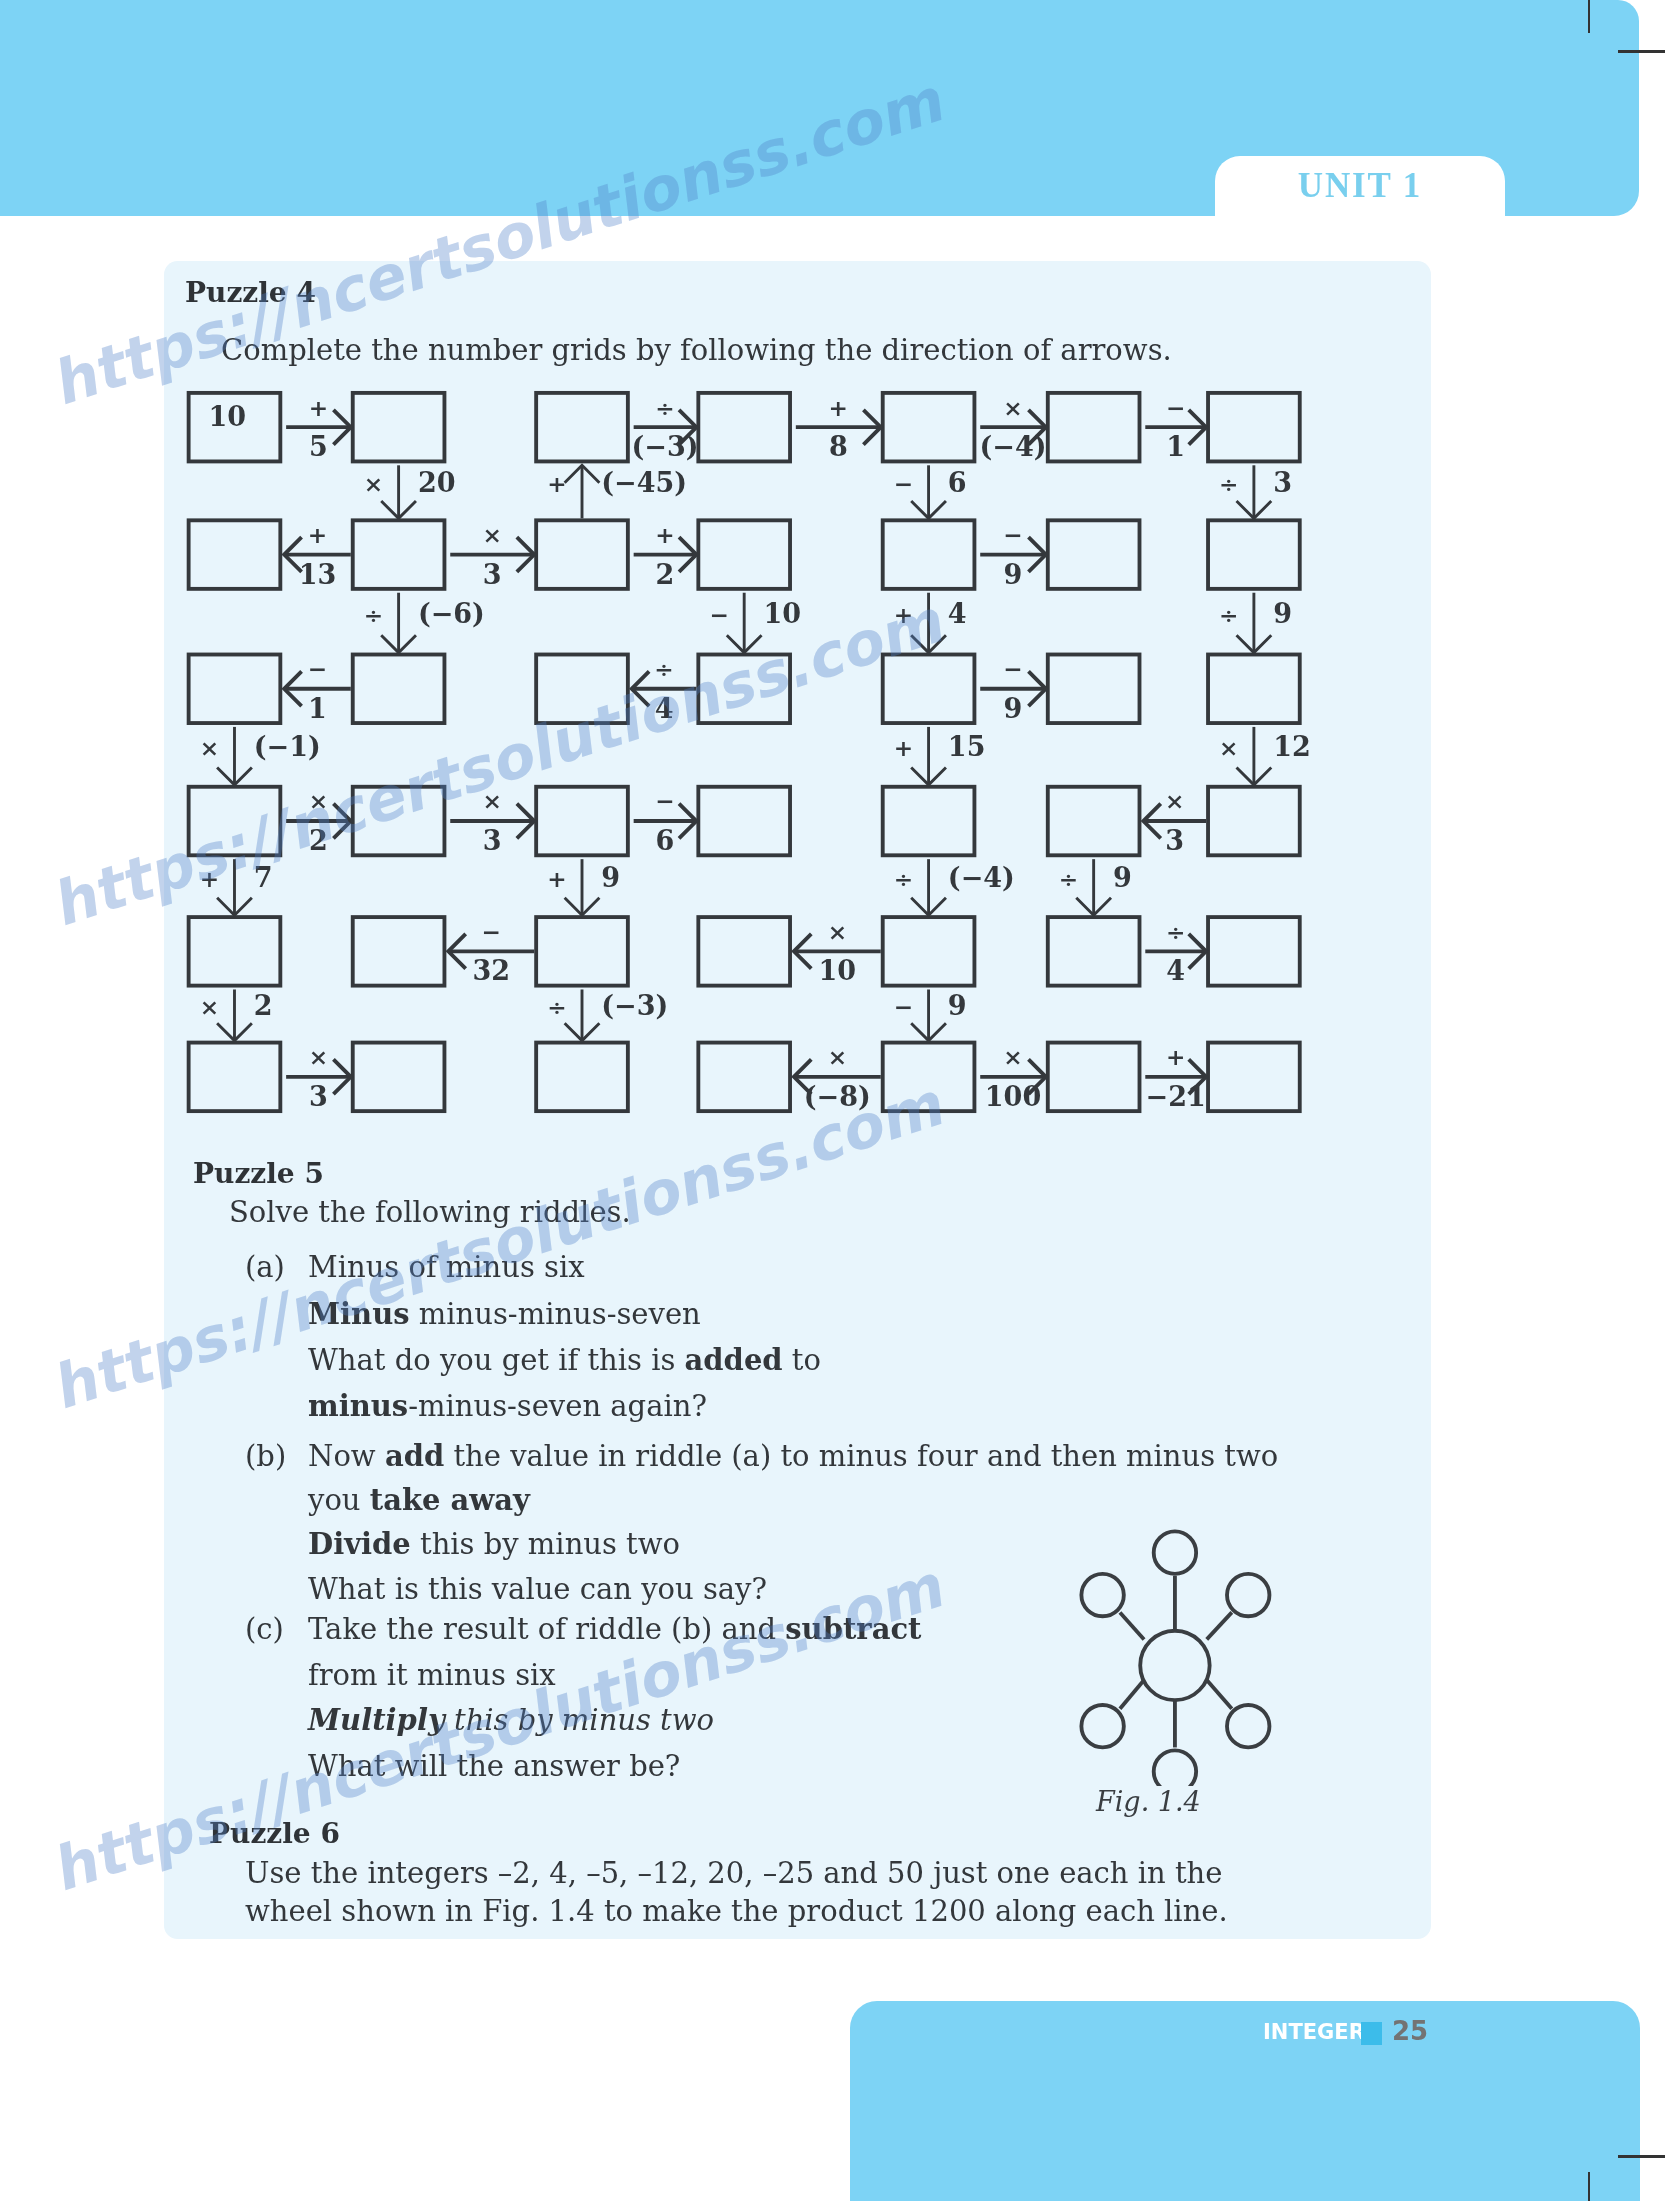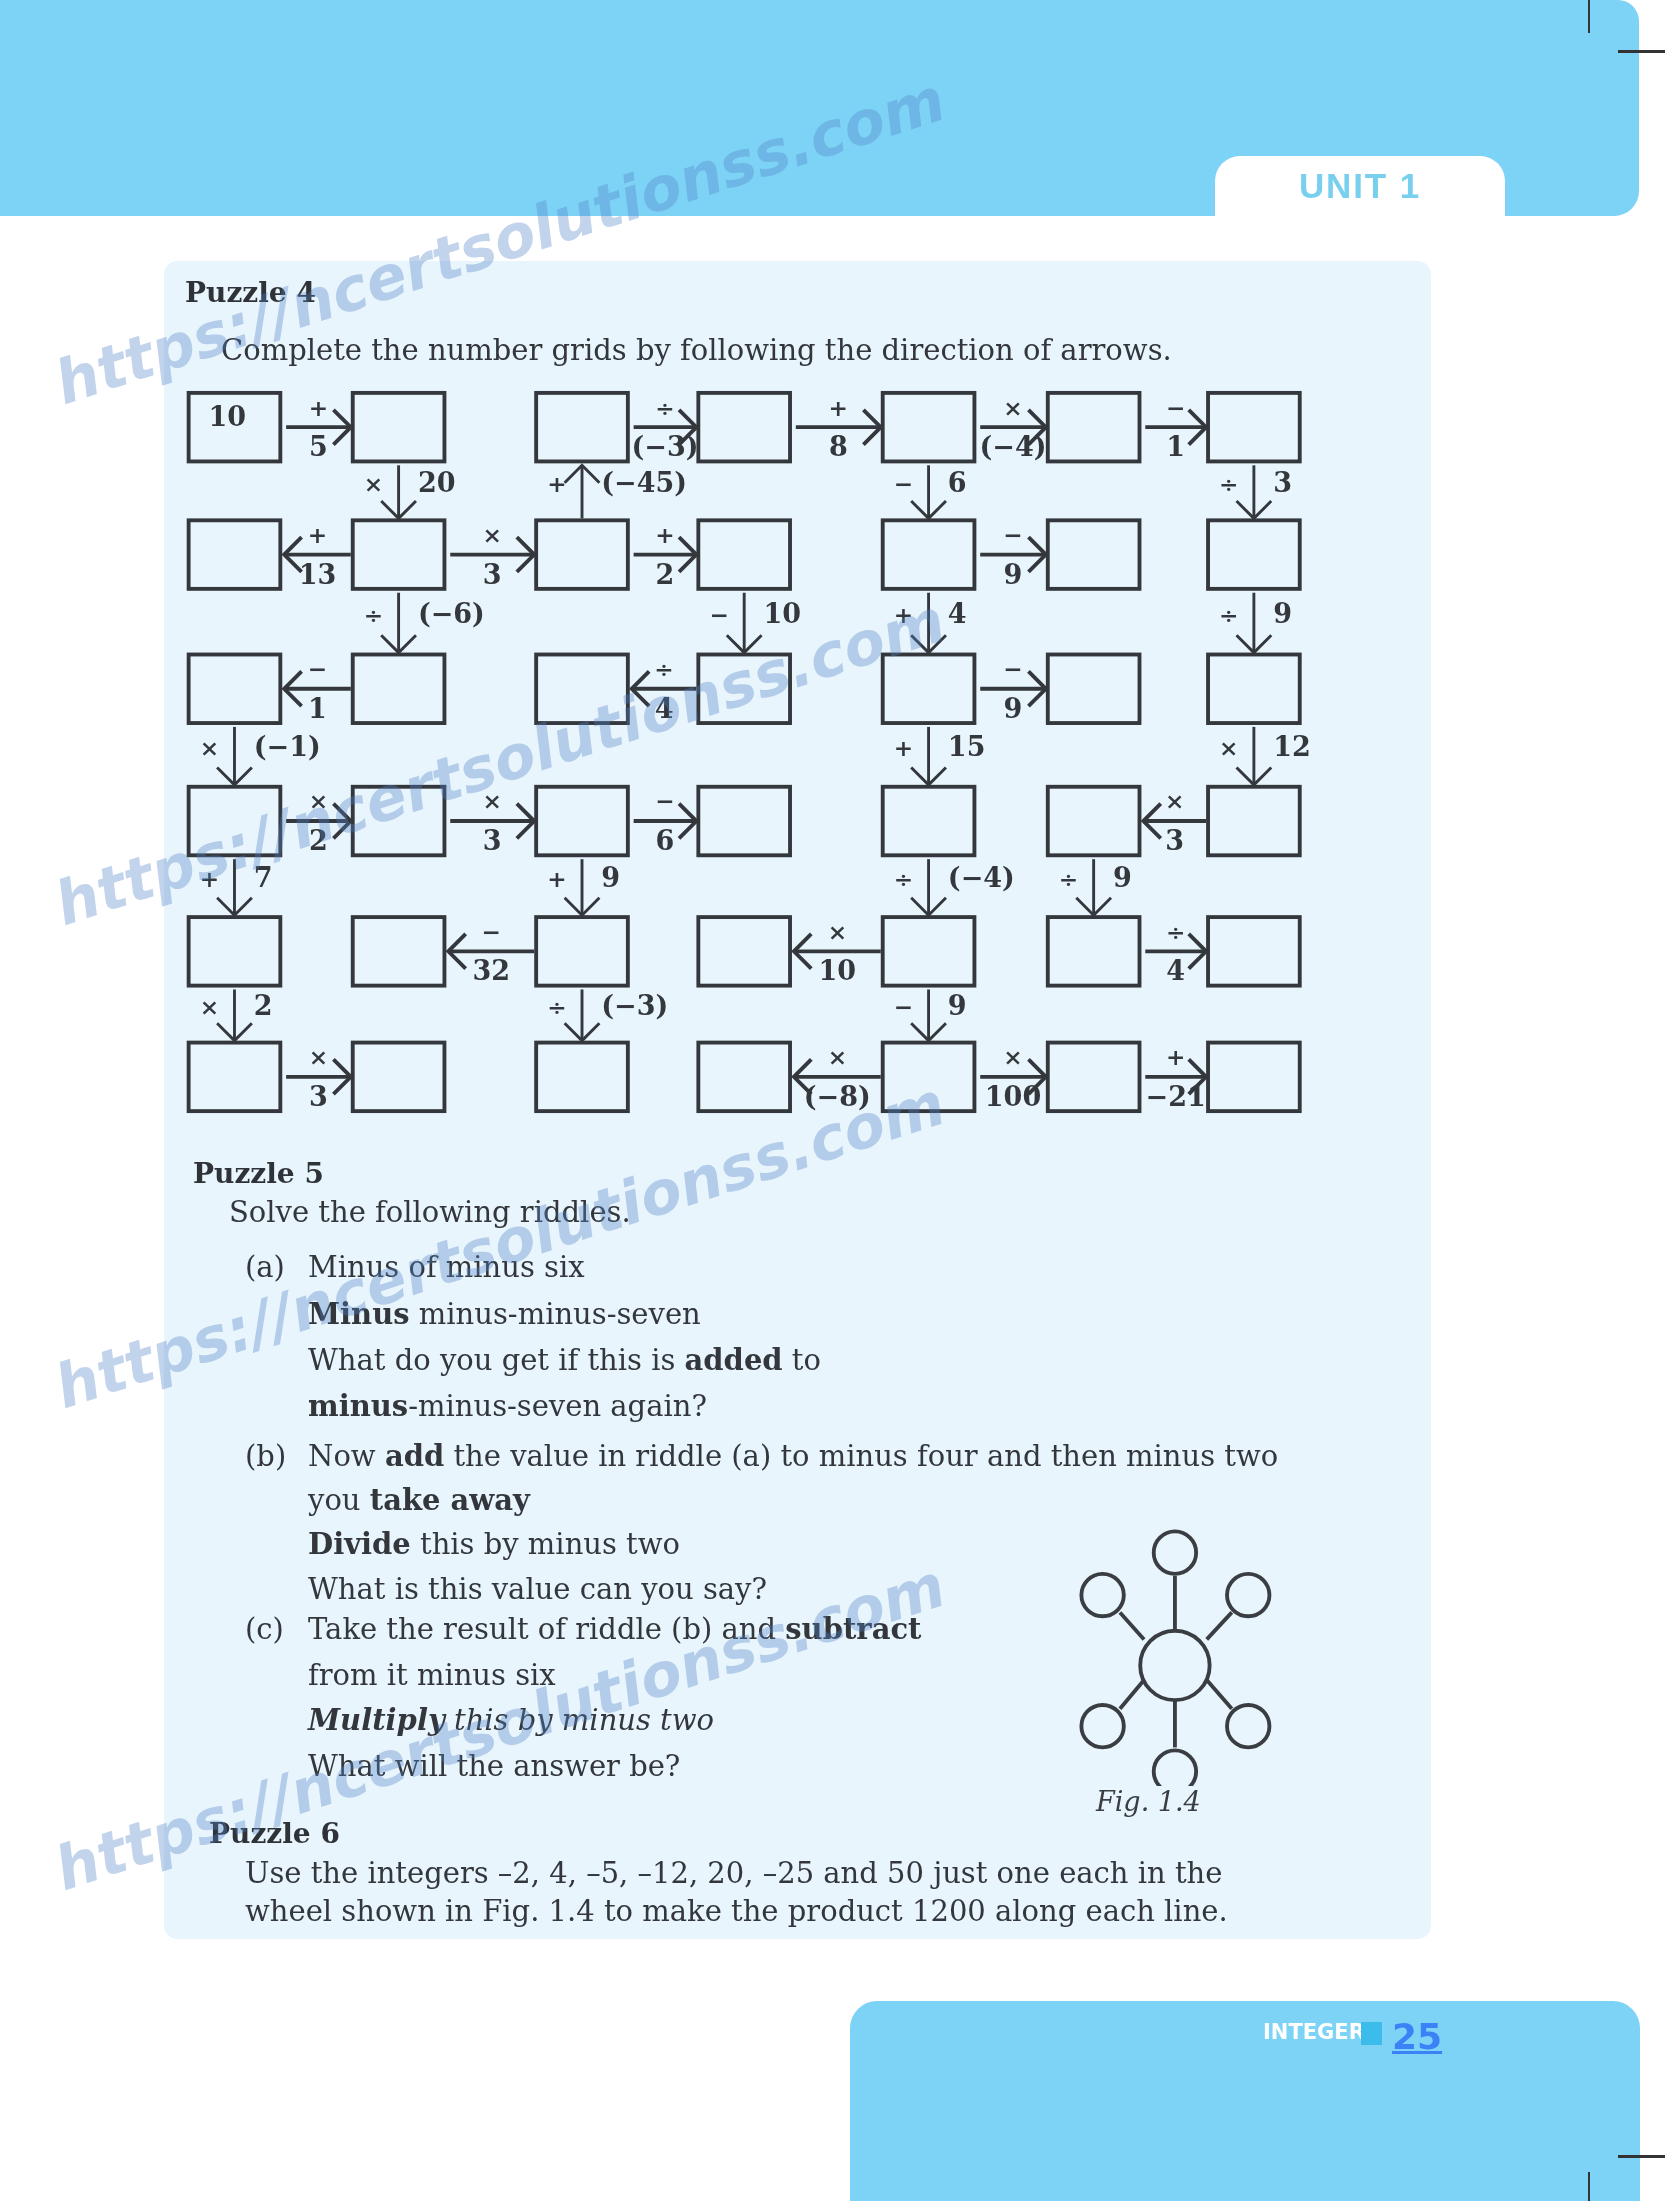--- a/index.html
+++ b/index.html
@@ -2,37 +2,37 @@
 <html><head>
 <meta charset="utf-8">
 <style>
   html, body { margin:0; padding:0; }
   body { width:1666px; height:2201px; position:relative; background:#ffffff; overflow:hidden;
          font-family:"DejaVu Serif","Liberation Serif",serif; color:#2f3337; }
   .header-band { position:absolute; left:0; top:0; width:1639px; height:216px; background:#7dd3f5;
                  border-bottom-right-radius:25px; border-top-right-radius:21px; }
   .unit-tab { position:absolute; left:1215px; top:156px; width:290px; height:68px; background:#ffffff;
               border-top-left-radius:25px; border-top-right-radius:25px; text-align:center; }
-  .unit-tab span { display:inline-block; margin-top:9.7px; font-family:Liberation Sans, sans-serif;
+  .unit-tab span { display:inline-block; margin-top:9.7px; font-family:Liberation Serif, serif;
               font-weight:bold; font-size:35px; color:#79cfee; letter-spacing:1.9px; }
   .crop { position:absolute; background:#333; }
   .panel { position:absolute; left:164px; top:261px; width:1267px; height:1678px; background:#e8f5fc;
            border-radius:13.5px; }
   .h { position:absolute; font-weight:bold; font-size:28px; color:#2f3337; }
   .p { position:absolute; font-size:29px; color:#33373b; white-space:nowrap;margin-left:36px; }
   .p b { font-weight:bold; }
   .grid { position:absolute; left:0; top:0; width:1666px; height:2201px; pointer-events:none; }
   .grid text { font-family:"DejaVu Serif","Liberation Serif",serif; font-weight:bold; fill:#34383c; }
   .footer { position:absolute; left:850px; top:2001px; width:790px; height:212px; background:#7dd3f5;
             border-top-left-radius:27px; border-top-right-radius:27px; }
   .footer-label { position:absolute; left:1263px; top:2020px; font-family:"DejaVu Sans","Liberation Sans",sans-serif;
             font-weight:bold; color:#ffffff; font-size:21px; letter-spacing:0px; }
   .footer-sq { position:absolute; left:1361px; top:2022px; width:21px; height:23px; background:#3cbcea; }
   .footer-page { position:absolute; left:1392px; top:2016px; font-family:"DejaVu Sans","Liberation Sans",sans-serif;
-            font-weight:bold; color:#3b82f6; font-size:36px;text-decoration:underline; }
+            font-weight:bold; color:#737373; font-size:26px; }
   .wm { position:absolute; font-family:"DejaVu Sans","Liberation Sans",sans-serif; font-weight:bold; font-style:italic;
         font-size:60px; color:rgba(80,130,200,0.35); transform-origin:left bottom; white-space:nowrap; }
   .wheel { position:absolute; left:1062px; top:1516px; }
   .figcap { position:absolute; left:1096px; top:1786px; font-style:italic; font-size:27px; color:#3a3e42; }
 </style>
 </head>
 <body>
 
 <div class="header-band"></div>
 <div class="unit-tab">

